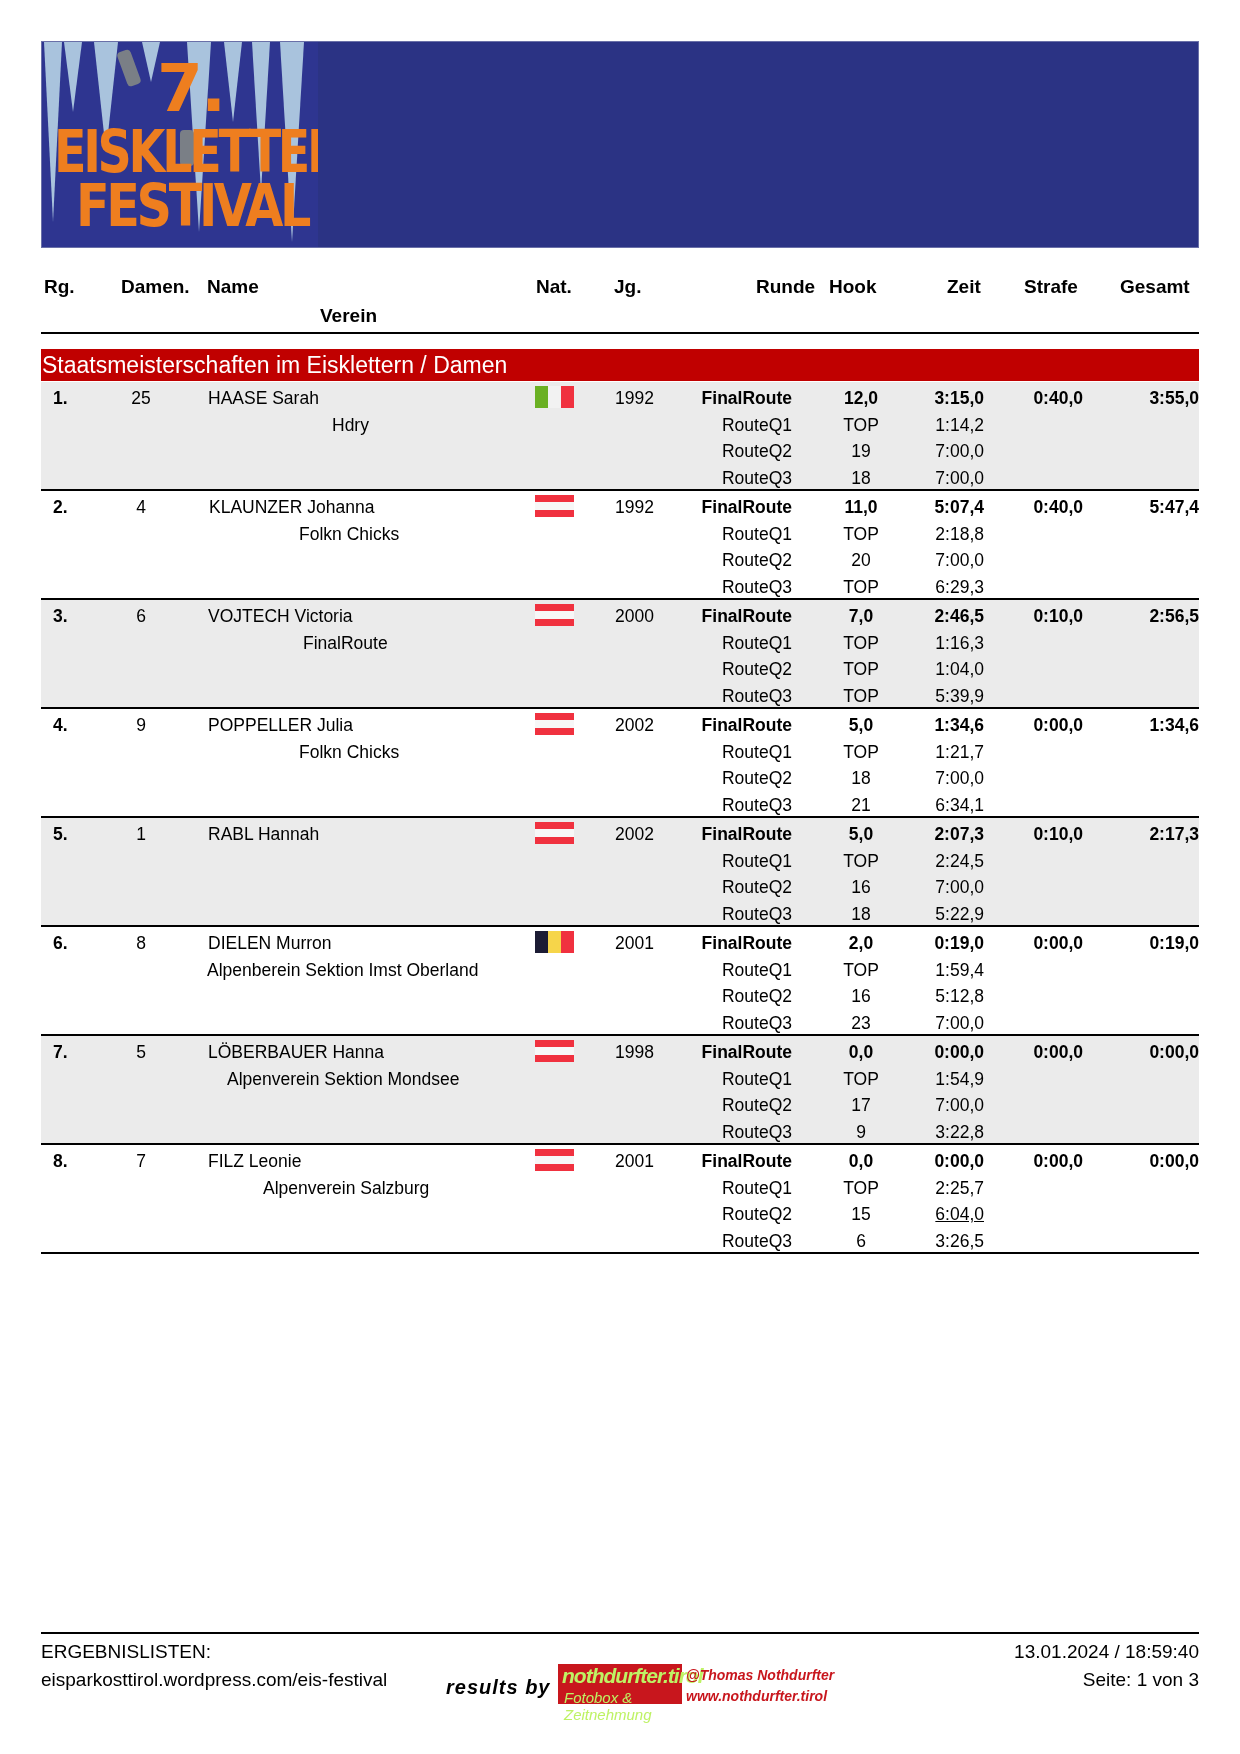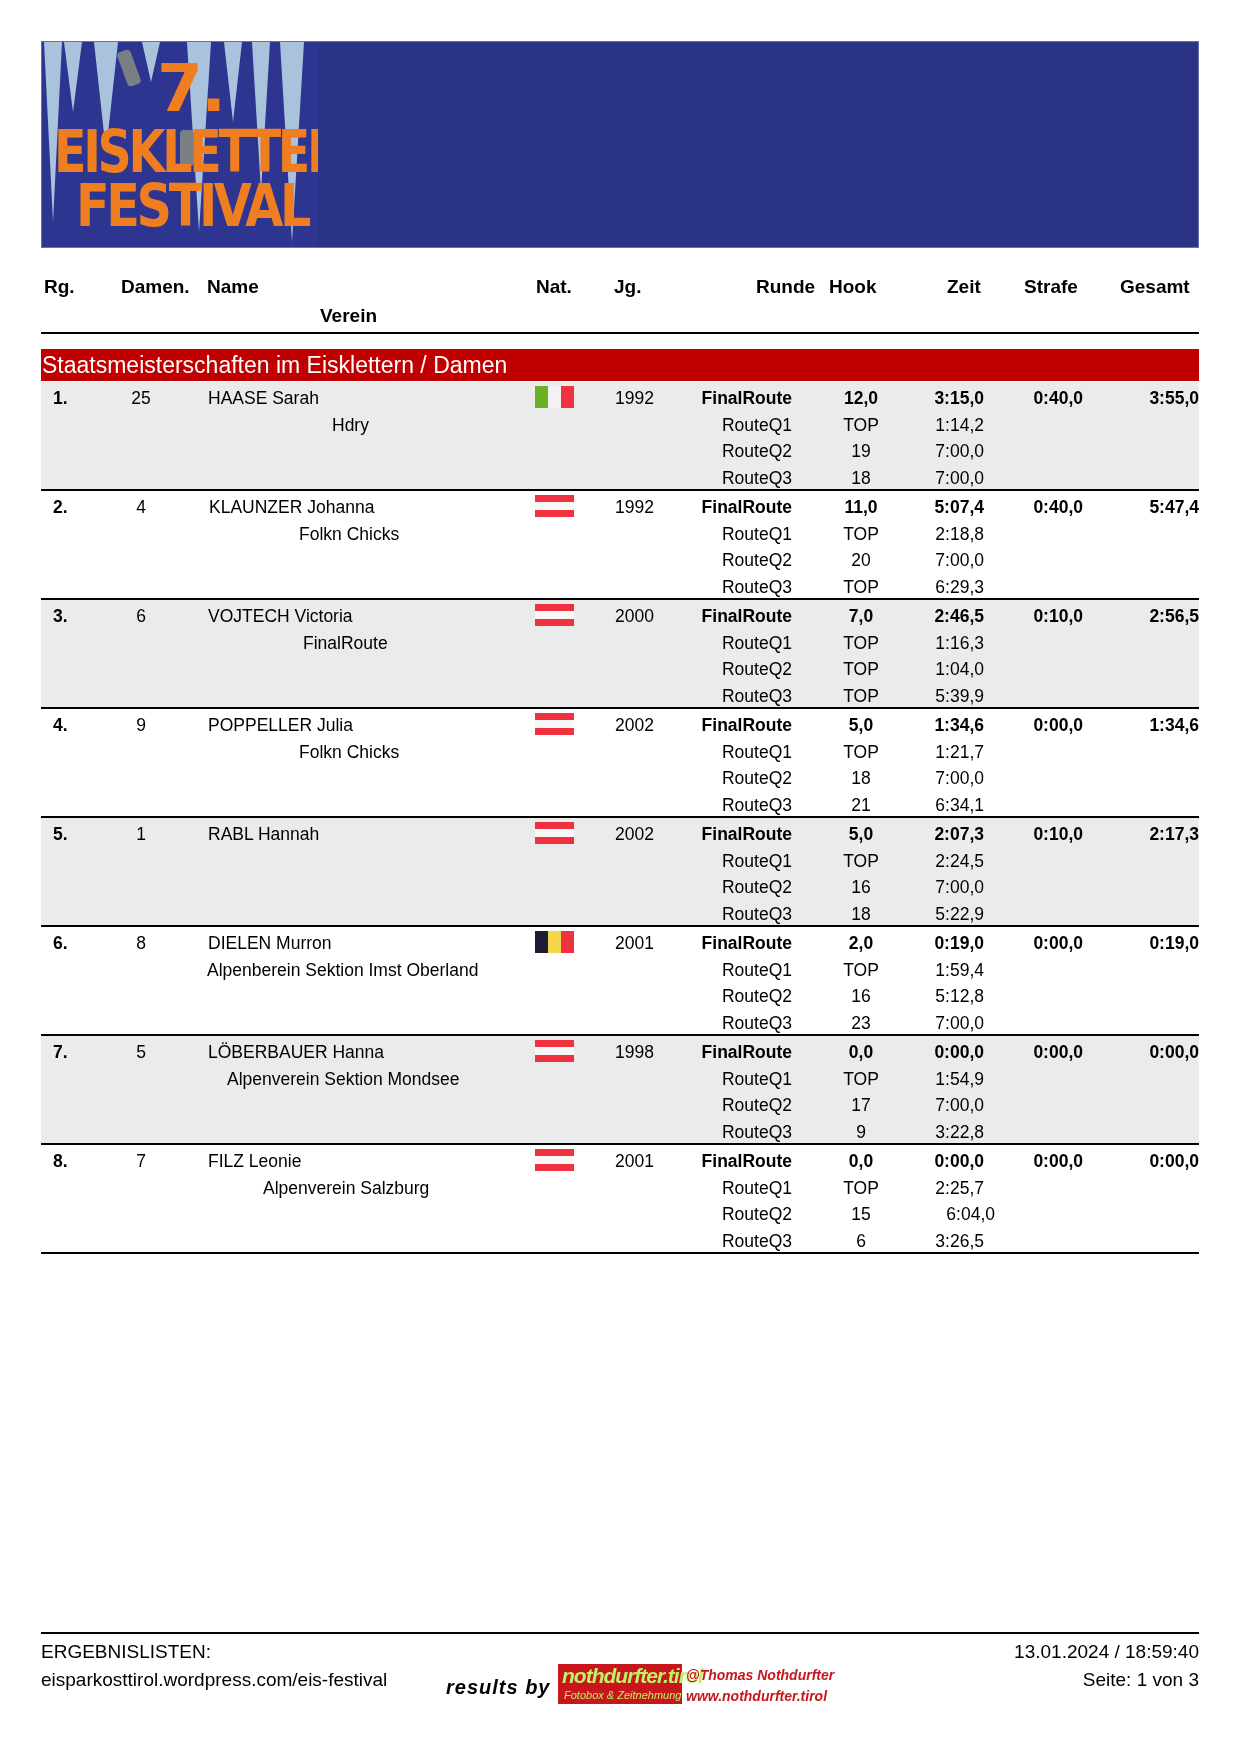--- a/index.html
+++ b/index.html
@@ -33,21 +33,21 @@
   .bold { font-weight: bold; }
   .flag { position: absolute; left: 494px; top: 4px; width: 39px; height: 22px; }
   .flag span { position: absolute; }
 
   
   .footer-line { position: absolute; left: 41px; top: 1632px; width: 1158px; height: 2px; background: #000; }
   .ft { position: absolute; font-size: 19px; white-space: nowrap; }
   .results-by { position: absolute; left: 446px; top: 1676px; font-size: 20px; font-style: italic; font-weight: bold; letter-spacing: 1px; }
   .nd-box { position: absolute; left: 558px; top: 1664px; width: 124px; height: 40px; background: #c8161d; color: #bef264; padding-left: 41px; }
   .nd-box .t1 { position: absolute; left: 4px; top: 0px; font-size: 21px; font-style: italic; font-weight: bold; letter-spacing: -1px; }
-  .nd-box .t2 { position: absolute; left: 6px; top: 25px; font-size: 11px; font-style: italic; }
+  .nd-box .t2 { position: absolute; left: 6px; top: 25px; font-size: 15px; font-style: italic; }
   .nd-side { position: absolute; left: 686px; font-size: 14px; font-style: italic; font-weight: bold; color: #c8161d; white-space: nowrap; }
 </style>
 </head>
 <body>
 
 <div class="banner">
   <div class="banner-left">
     <div class="icicle" style="left:2px;border-top-width:180px;"></div>
     <div class="icicle" style="left:22px;border-top-width:70px;"></div>
     <div class="icicle" style="left:52px;border-top-width:110px;border-left-width:12px;border-right-width:12px;"></div>
@@ -274,21 +274,21 @@
       </div>
       <div class="cell" style="left:574px;top:6px;">2001</div>
       <div class="cell bold" style="right:407px;top:6px;">FinalRoute</div>
       <div class="cell bold" style="left:781px;width:78px;text-align:center;top:6px;">0,0</div>
       <div class="cell bold" style="right:215px;top:6px;">0:00,0</div>
       <div class="cell" style="right:407px;top:32.5px;">RouteQ1</div>
       <div class="cell" style="left:781px;width:78px;text-align:center;top:32.5px;">TOP</div>
       <div class="cell" style="right:215px;top:32.5px;">2:25,7</div>
       <div class="cell" style="right:407px;top:59px;">RouteQ2</div>
       <div class="cell" style="left:781px;width:78px;text-align:center;top:59px;">15</div>
-      <div class="cell" style="right:204px;top:59px;">6:04,0</div>
+      <div class="cell" style="right:215px;top:59px;text-decoration:underline;">6:04,0</div>
       <div class="cell" style="right:407px;top:85.5px;">RouteQ3</div>
       <div class="cell" style="left:781px;width:78px;text-align:center;top:85.5px;">6</div>
       <div class="cell" style="right:215px;top:85.5px;">3:26,5</div>
       <div class="cell bold" style="right:116px;top:6px;">0:00,0</div>
       <div class="cell bold" style="right:0;top:6px;">0:00,0</div>
     </div>
   </div>
 
 <div class="footer-line"></div>
 <div class="ft" style="left:41px;top:1641px;">ERGEBNISLISTEN:</div>

